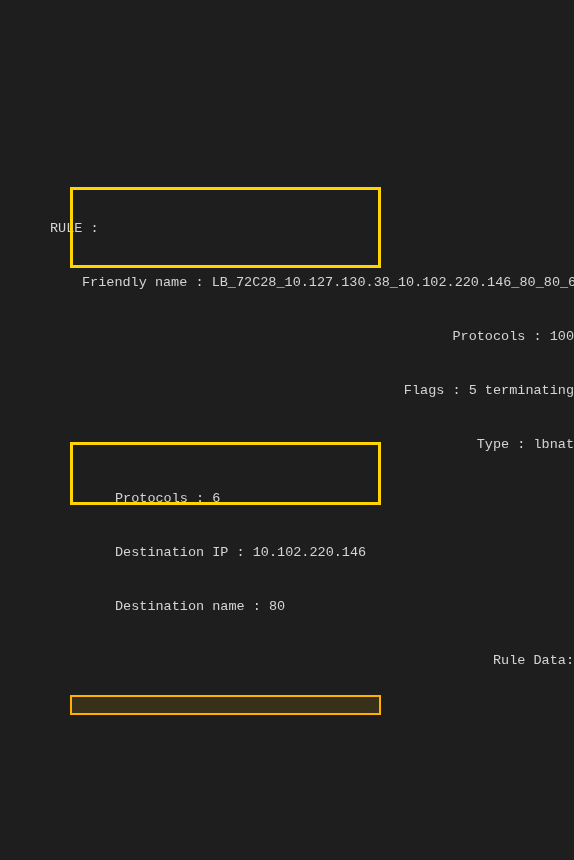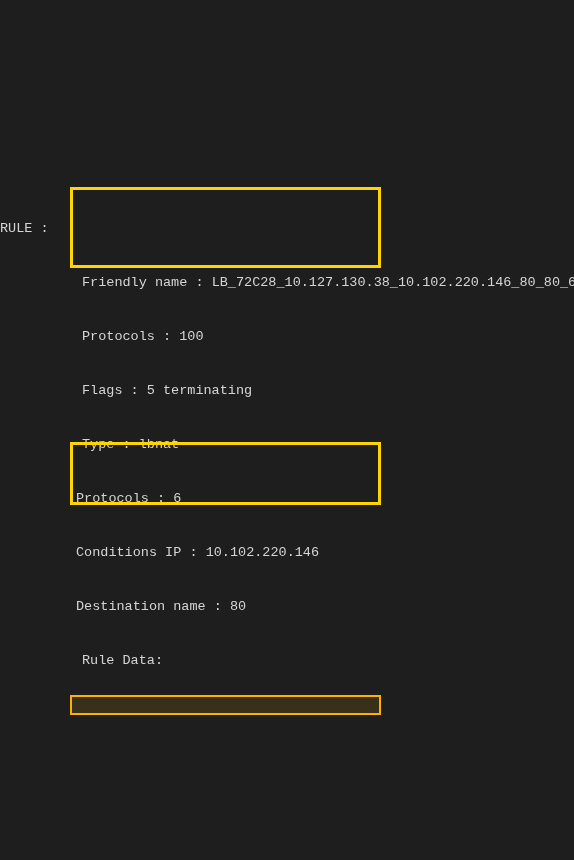--- a/index.html
+++ b/index.html
@@ -13,23 +13,23 @@
       height: 860px;
       padding: 4px 0 0 0;
       overflow: hidden;
       white-space: pre;
     }
     .line {
       position: relative;
       padding-left: 0;
       height: 18px;
     }
-    .indent0 { }
-    .indent1 { padding-left: 82px; }
-    .indent2 { padding-left: 76px; }
+    .indent0 { padding-left: 50px; }
+    .indent1 { padding-left: 82px; text-align: right; }
+    .indent2 { padding-left: 115px; }
     .hl-box {
       position: absolute;
       border: 3px solid #ffd400;
       pointer-events: none;
       z-index: 5;
     }
     .hl-line {
       position: absolute;
       border: 2px solid #ffb000;
       background: rgba(255, 180, 0, 0.12);
@@ -49,21 +49,21 @@
   <div class="hl-box" style="top:366px; left:70px; width:311px; height:63px;"></div>
   <div class="hl-line" style="top:619px; left:70px; width:311px; height:20px;"></div>
 
   
   <div class="line indent0"><span>RULE :</span></div>
   <div class="line indent1"><span>Friendly name : </span><span>LB_72C28_10.127.130.38_10.102.220.146_80_80_6</span></div>
   <div class="line indent1"><span>Protocols : </span><span>100</span></div>
   <div class="line indent1"><span>Flags : </span><span>5 terminating</span></div>
   <div class="line indent1"><span>Type : </span><span>lbnat</span></div>
   <div class="line indent2"><span>Protocols : </span><span>6</span></div>
-  <div class="line indent2"><span>Conditions IP : </span><span>10.102.220.146</span></div>
+  <div class="line indent2"><span>Destination IP : </span><span>10.102.220.146</span></div>
   <div class="line indent2"><span>Destination name : </span><span>80</span></div>
   <div class="line indent1"><span>Rule Data:</span></div>
   
   
   
   
   
   
   
   

